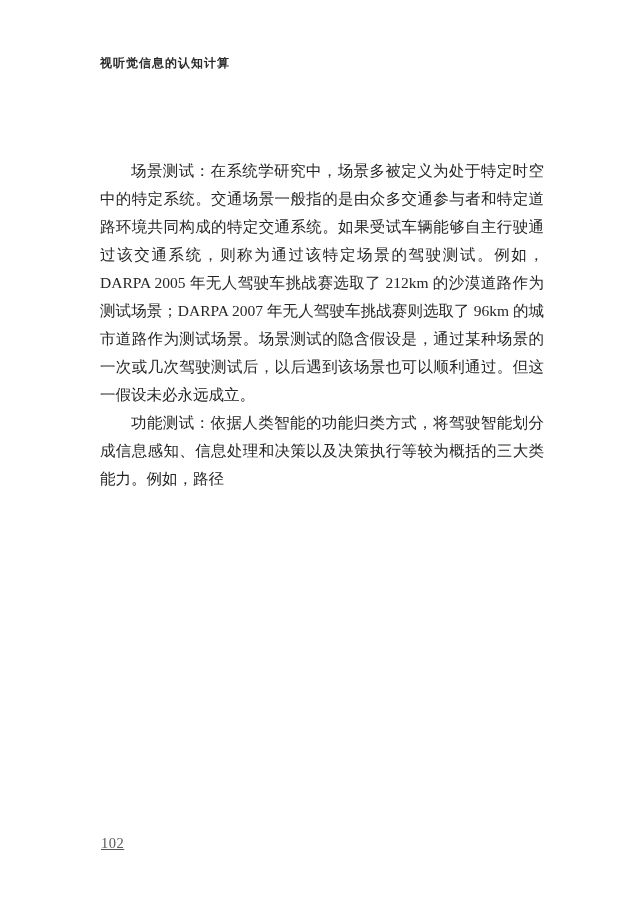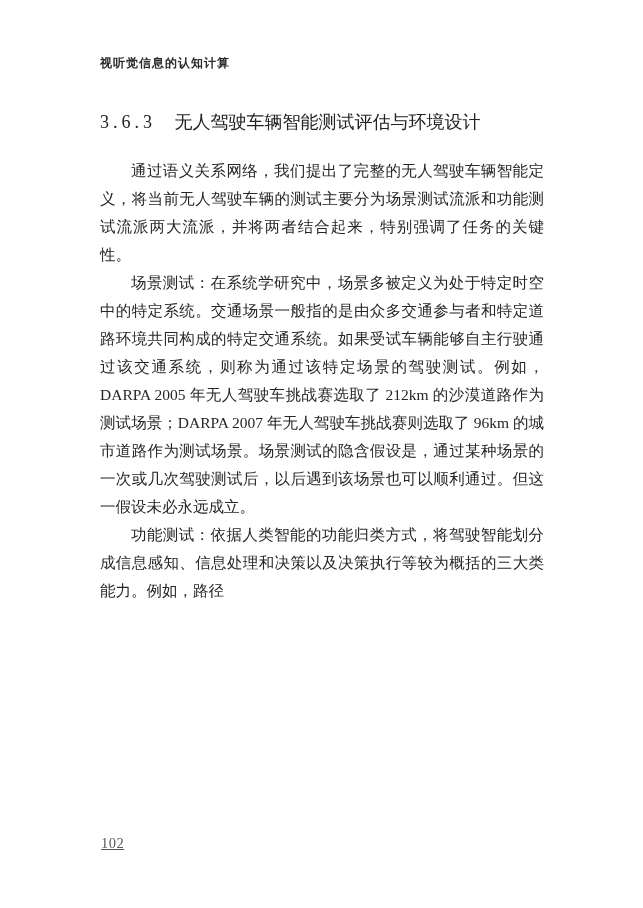--- a/index.html
+++ b/index.html
@@ -73,26 +73,21 @@
     text-decoration: underline;
   }
 </style>
 </head>
 <body>
 
 <div class="page">
 
   <div class="running-header">视听觉信息的认知计算</div>
 
-  <h2 class="section-heading">
-    <span class="section-number">3.6.3</span>
-    <span class="section-title">无人驾驶车辆智能测试评估与环境设计</span>
-  </h2>
 
   <div class="body-text">
-    <p class="para">通过语义关系网络，我们提出了完整的无人驾驶车辆智能定义，将当前无人驾驶车辆的测试主要分为场景测试流派和功能测试流派两大流派，并将两者结合起来，特别强调了任务的关键性。</p>
     <p class="para">场景测试：在系统学研究中，场景多被定义为处于特定时空中的特定系统。交通场景一般指的是由众多交通参与者和特定道路环境共同构成的特定交通系统。如果受试车辆能够自主行驶通过该交通系统，则称为通过该特定场景的驾驶测试。例如，DARPA 2005 年无人驾驶车挑战赛选取了 212km 的沙漠道路作为测试场景；DARPA 2007 年无人驾驶车挑战赛则选取了 96km 的城市道路作为测试场景。场景测试的隐含假设是，通过某种场景的一次或几次驾驶测试后，以后遇到该场景也可以顺利通过。但这一假设未必永远成立。</p>
     <p class="para">功能测试：依据人类智能的功能归类方式，将驾驶智能划分成信息感知、信息处理和决策以及决策执行等较为概括的三大类能力。例如，路径</p>
   </div>
 
   <div class="page-number">102</div>
 
 </div>
 
 </body></html>

